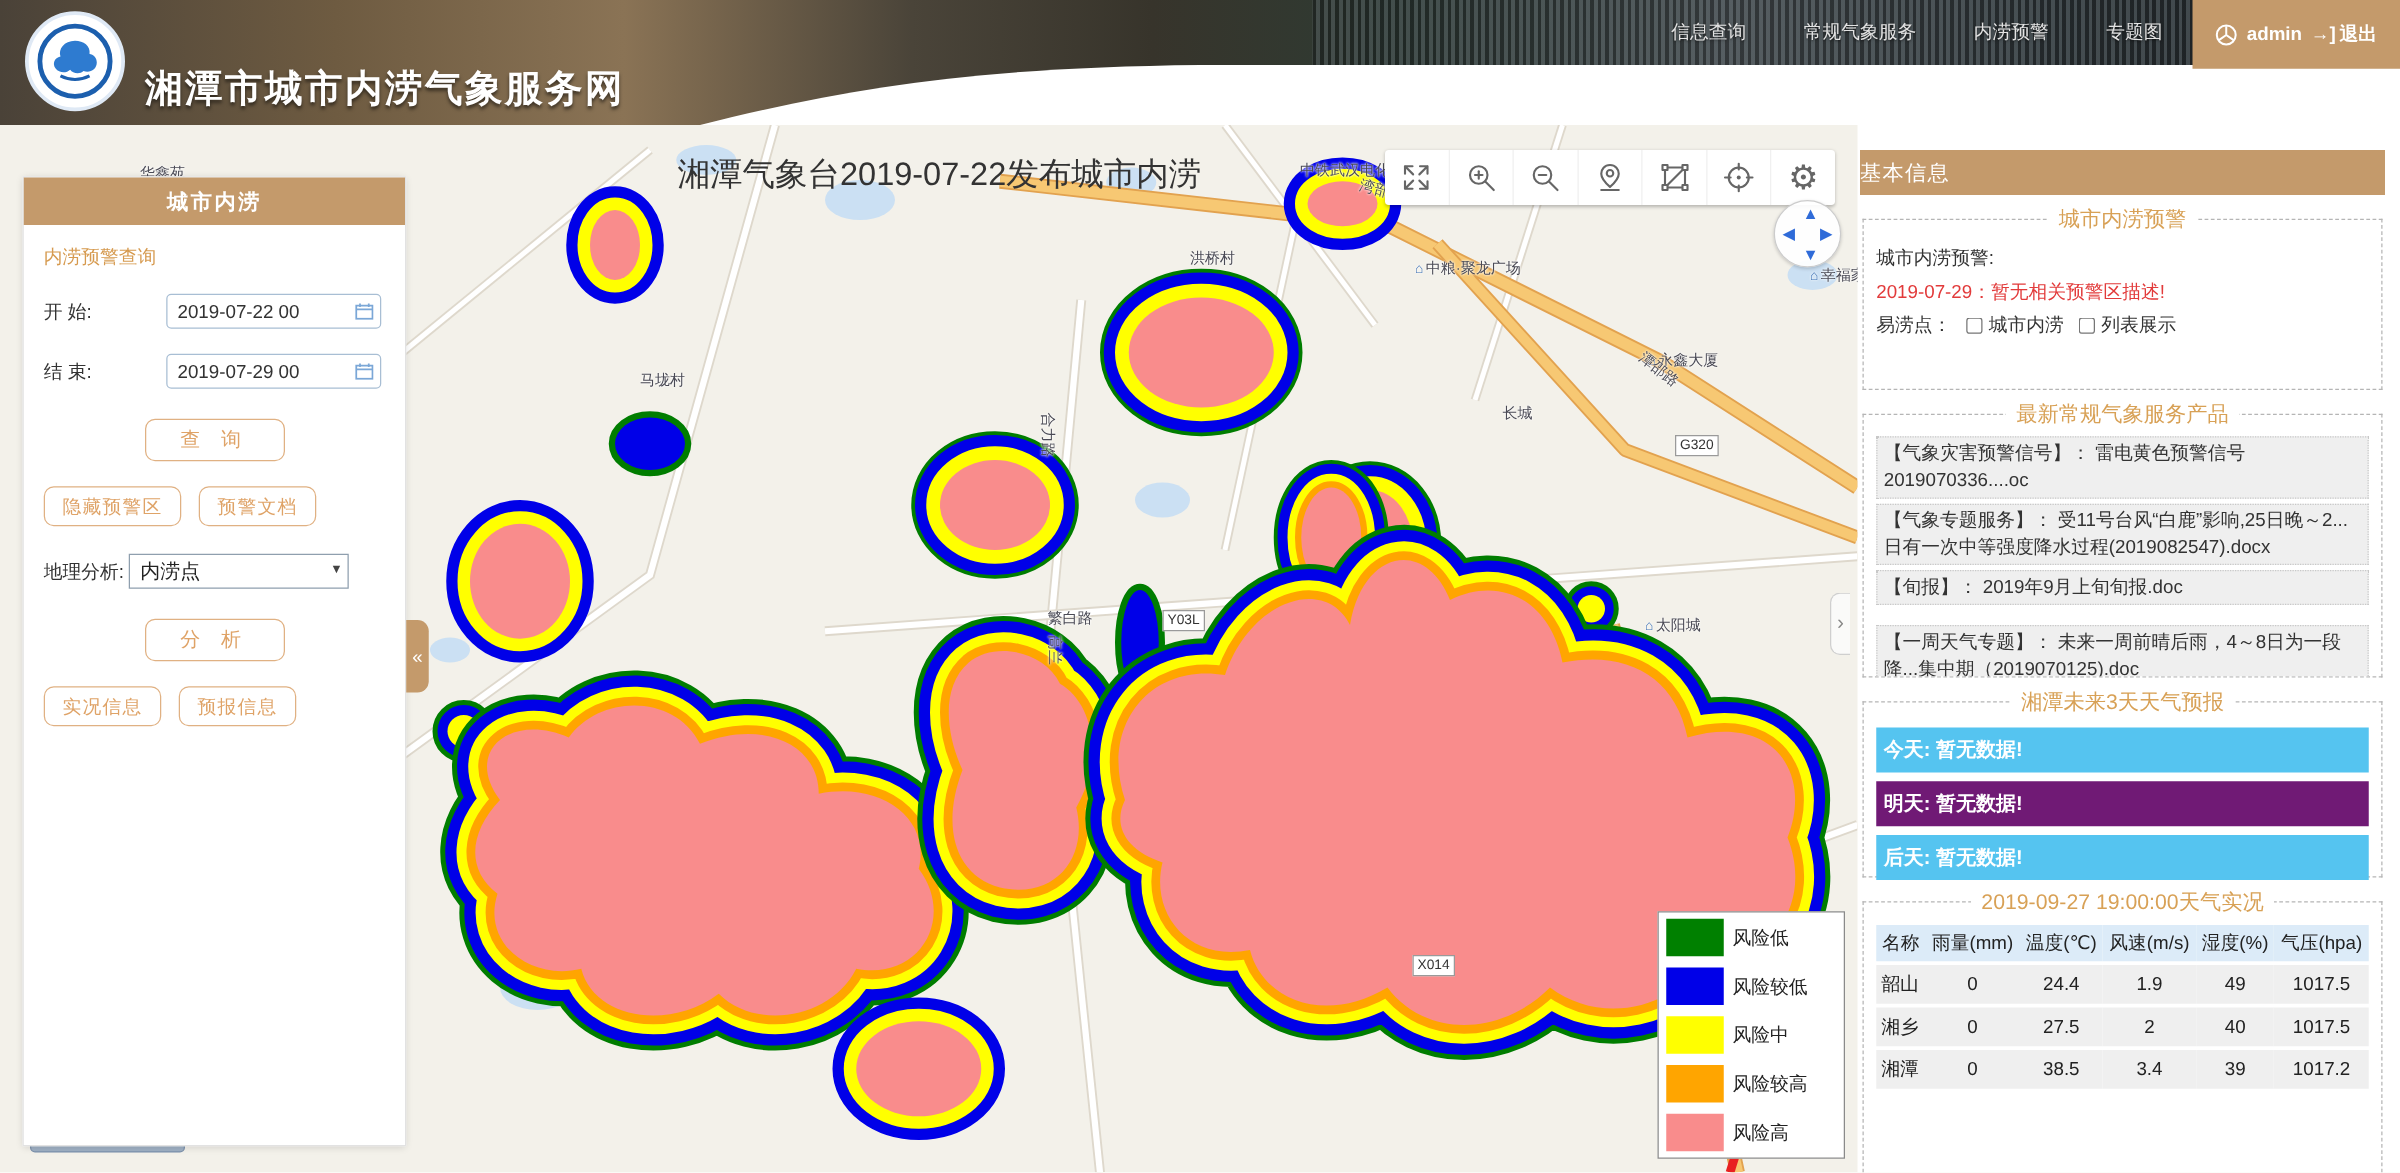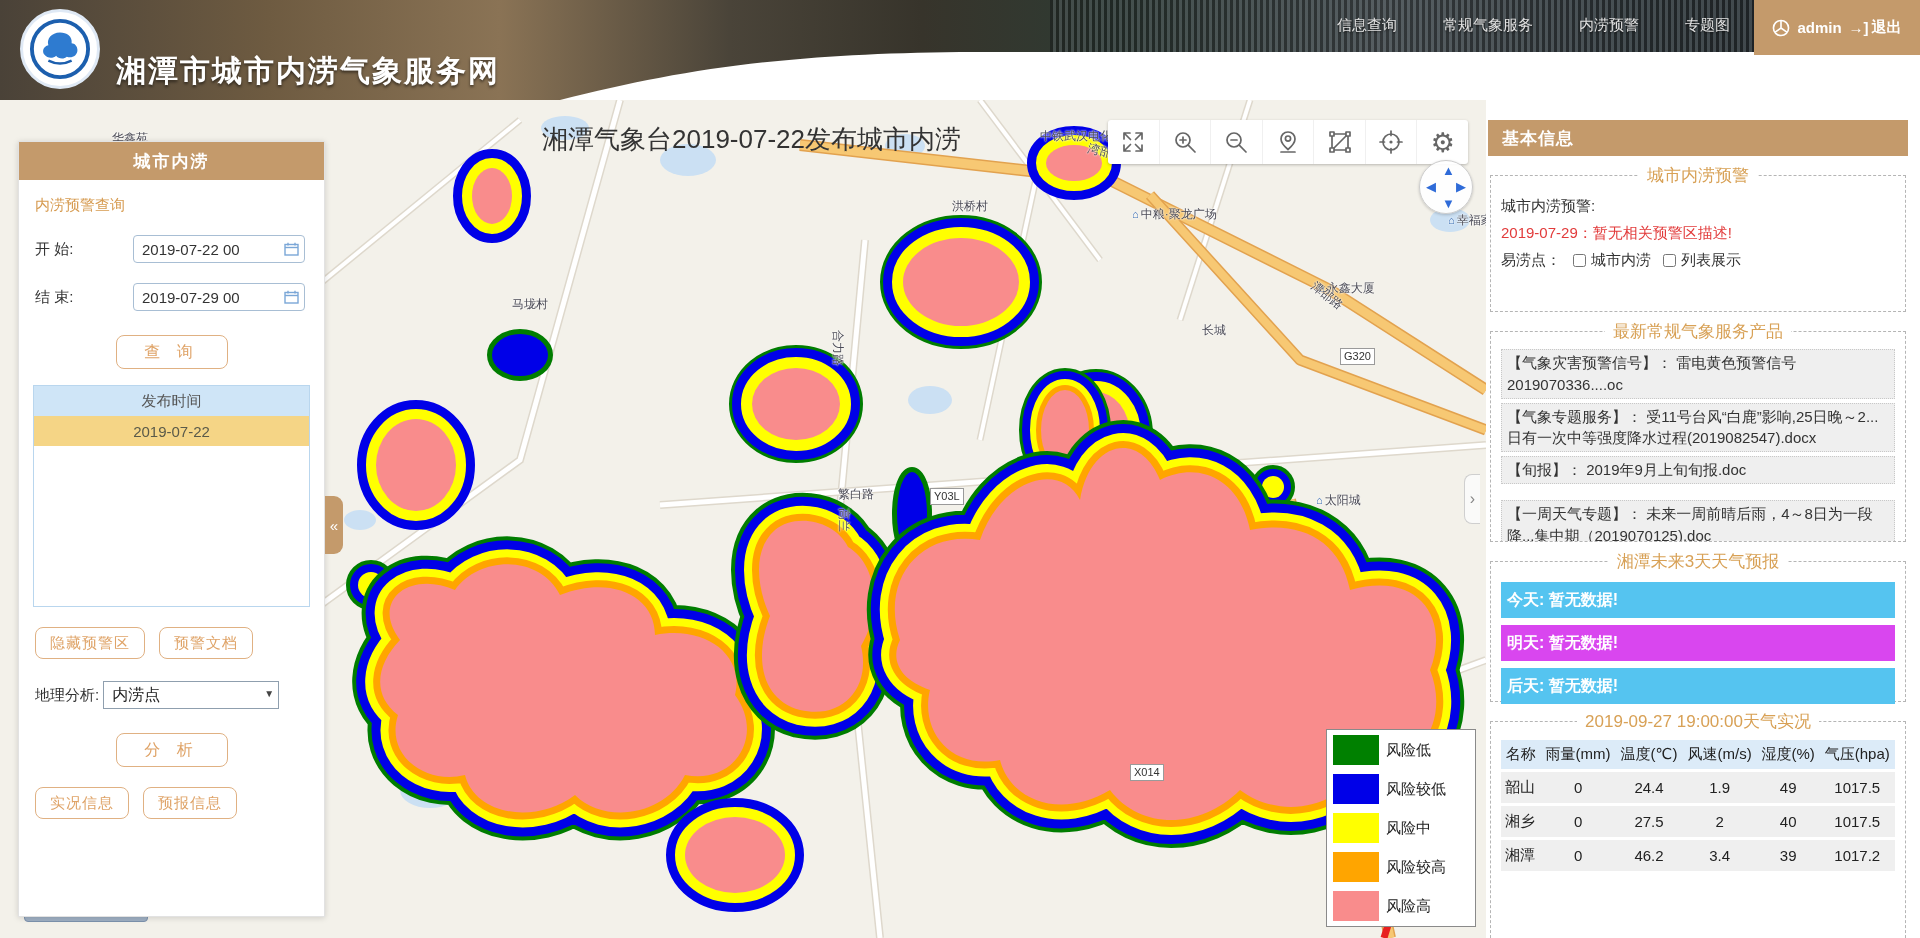--- a/index.html
+++ b/index.html
@@ -82,22 +82,22 @@
   .btn-analyze { display:block; margin:24px auto 0; width:112px; height:34px; letter-spacing:6px; }
   .collapse-left { position:absolute; left:325px; top:496px; width:18px; height:58px; background:#c49a6b;
     border-radius:0 9px 9px 0; color:#fff; font-size:15px; display:flex; align-items:center; justify-content:center;
     z-index:12; cursor:pointer; }
   .collapse-right { position:absolute; left:1464px; top:474px; width:16px; height:50px; background:rgba(250,250,250,.95);
     border:1px solid #cfcfcf; border-right:none; border-radius:8px 0 0 8px; color:#888; font-size:16px;
     display:flex; align-items:center; justify-content:center; z-index:12; cursor:pointer; }
 
   
   .right-panel { position:absolute; left:1488px; top:120px; width:420px; height:812px; background:#fff; z-index:8; }
-  .rp-header { height:36px; background:#c49a6b; color:#fff; font-size:17px; font-weight:bold;
-    display:flex; align-items:center; padding-left:14px; letter-spacing:1px; }
+  .rp-header { height:36px; background:#c49a6b; color:#fff; font-size:17px; font-weight:normal;
+    display:flex; align-items:center; padding-left:0; letter-spacing:1px; }
   fieldset { border:1px dashed #b5b5b5; margin:8px 2px 0 2px; padding:2px 10px 8px 10px; }
   legend { margin:0 auto; padding:0 8px; color:#d8a156; font-size:17px; text-align:center; }
   .f-warning { height:148px; }
   .rp-line { font-size:15px; color:#333; margin-top:8px; }
   .rp-line.red { color:#e23b3b; }
   .chk-row { display:flex; align-items:center; gap:2px; font-size:15px; color:#333; margin-top:8px; }
   .chk-row input { margin:0 3px 0 10px; }
   .f-products { height:222px; overflow:hidden; }
   .prod-item { background:#efefef; border:1px dotted #c8c8c8; margin-top:4px; padding:2px 5px;
     font-size:15px; color:#333; line-height:1.45; cursor:pointer; }
@@ -374,27 +374,20 @@
           <rect x="1" y="2.5" width="13" height="10.5" fill="#fff" stroke="#7ba7d7" stroke-width="1.4"></rect>
           <line x1="1" y1="5.5" x2="14" y2="5.5" stroke="#7ba7d7" stroke-width="1.4"></line>
           <line x1="4" y1="0.8" x2="4" y2="3.5" stroke="#7ba7d7" stroke-width="1.4"></line>
           <line x1="11" y1="0.8" x2="11" y2="3.5" stroke="#7ba7d7" stroke-width="1.4"></line>
         </svg>
       </span>
     </div>
 
     <button class="btn btn-query">查 询</button>
 
-    <div class="lp-table">
-      <div class="lp-th">发布时间</div>
-      <div id="lp-rows">
-          <div class="lp-tr">2019-07-22</div>
-        </div>
-      <div class="lp-empty"></div>
-    </div>
 
     <div class="lp-btnrow">
       <button class="btn btn-sm">隐藏预警区</button>
       <button class="btn btn-sm">预警文档</button>
     </div>
 
     <div class="geo-row">
       <span class="geo-label">地理分析:</span>
       <div class="geo-select">
         <span>内涝点</span>
@@ -436,21 +429,21 @@
           <div class="prod-item">【气象专题服务】： 受11号台风“白鹿”影响,25日晚～2...日有一次中等强度降水过程(2019082547).docx</div>
           <div class="prod-item">【旬报】： 2019年9月上旬旬报.doc</div>
           <div class="prod-item gap">【一周天气专题】： 未来一周前晴后雨，4～8日为一段降...集中期（2019070125).doc</div>
         </div>
     </fieldset>
 
     <fieldset class="f-forecast">
       <legend>湘潭未来3天天气预报</legend>
       <div id="fc-list">
           <div class="fc-bar" style="background: rgb(85, 196, 240);">今天: 暂无数据!</div>
-          <div class="fc-bar" style="background: #d946ef;">明天: 暂无数据!</div>
+          <div class="fc-bar" style="background: #701a75;">明天: 暂无数据!</div>
           <div class="fc-bar" style="background: rgb(85, 196, 240);">后天: 暂无数据!</div>
         </div>
     </fieldset>
 
     <fieldset class="f-weather">
       <legend>2019-09-27 19:00:00天气实况</legend>
       <table class="wx-table">
         <thead>
             <tr id="wx-head">
               <th>名称</th>
@@ -474,21 +467,21 @@
               <td>湘乡</td>
               <td>0</td>
               <td>27.5</td>
               <td>2</td>
               <td>40</td>
               <td>1017.5</td>
             </tr>
             <tr>
               <td>湘潭</td>
               <td>0</td>
-              <td>46.2</td>
+              <td>38.5</td>
               <td>3.4</td>
               <td>39</td>
               <td>1017.2</td>
             </tr>
           </tbody>
       </table>
     </fieldset>
   </div>
 
 </div>

